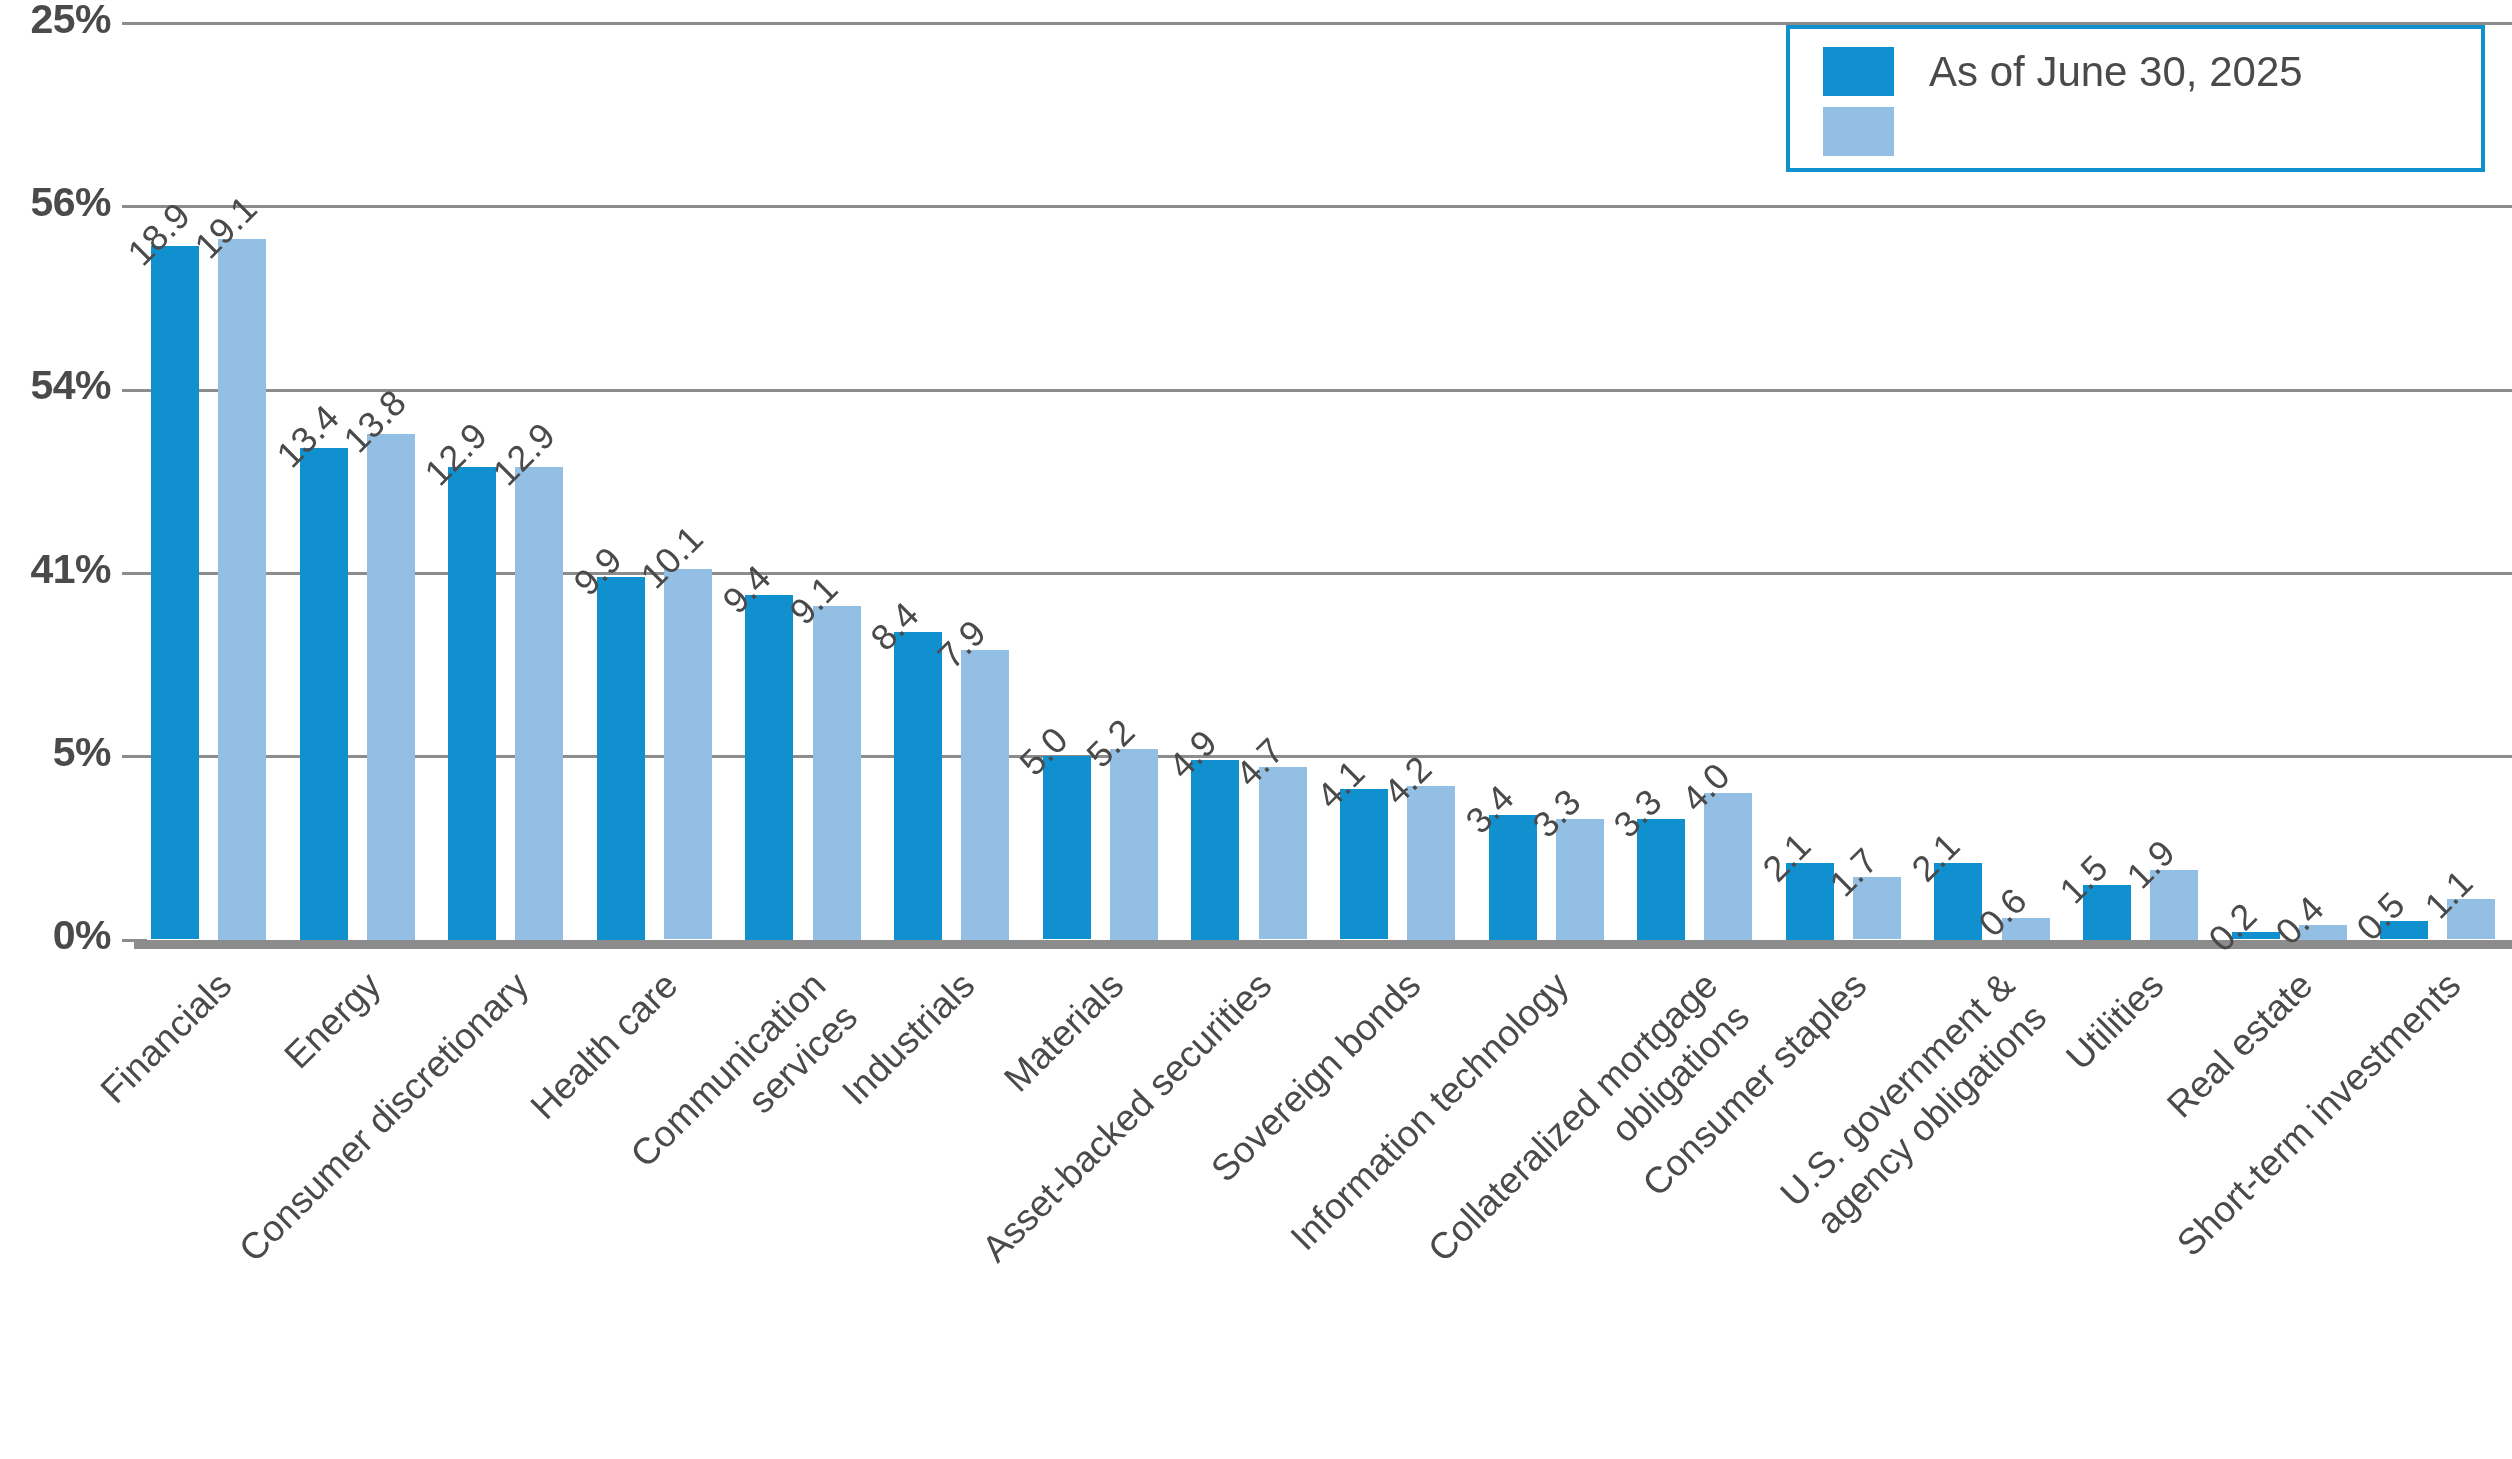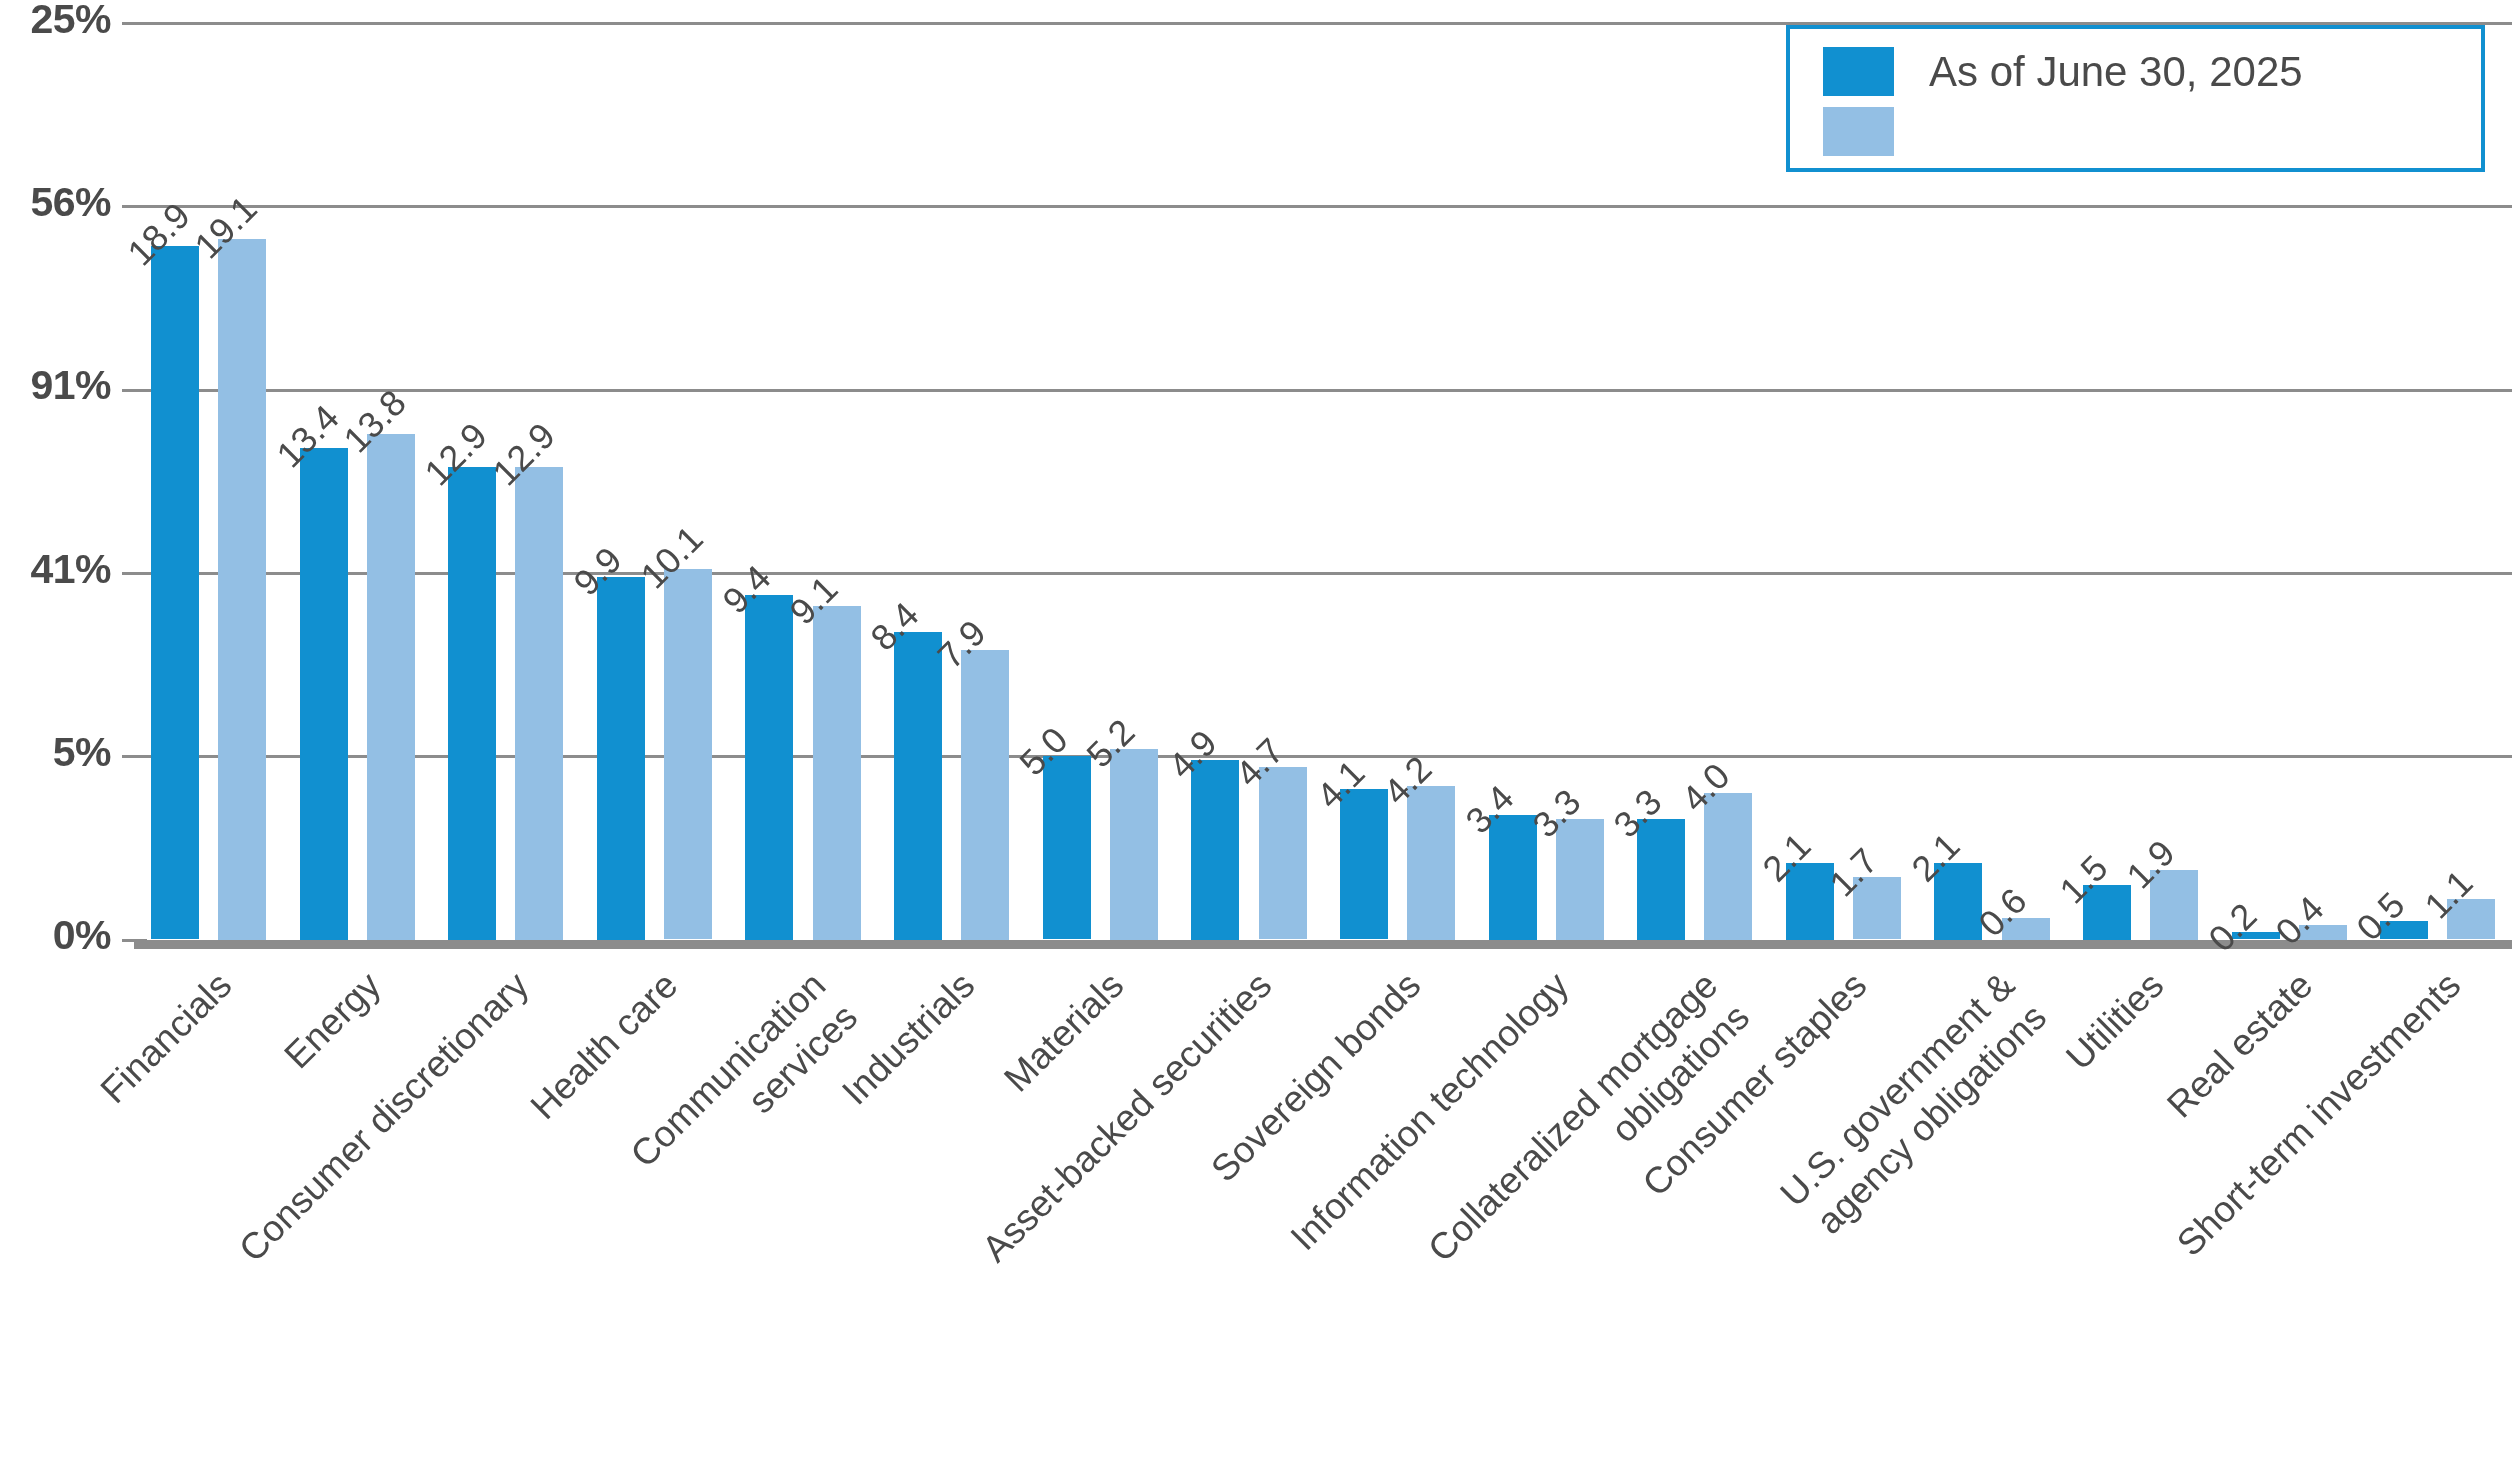--- a/index.html
+++ b/index.html
@@ -131,21 +131,21 @@
       <div class="ytick-dash" style="top: 939px;"></div>
       <div class="ytick-label" style="top: 912px;">0%</div>
       <div class="gridline" style="top: 755px;"></div>
       <div class="ytick-dash" style="top: 755px;"></div>
       <div class="ytick-label" style="top: 729px;">5%</div>
       <div class="gridline" style="top: 572px;"></div>
       <div class="ytick-dash" style="top: 572px;"></div>
       <div class="ytick-label" style="top: 546px;">41%</div>
       <div class="gridline" style="top: 389px;"></div>
       <div class="ytick-dash" style="top: 389px;"></div>
-      <div class="ytick-label" style="top: 362px;">91%</div>
+      <div class="ytick-label" style="top: 362px;">54%</div>
       <div class="gridline" style="top: 205px;"></div>
       <div class="ytick-dash" style="top: 205px;"></div>
       <div class="ytick-label" style="top: 179px;">56%</div>
       <div class="gridline" style="top: 22px;"></div>
       <div class="ytick-dash" style="top: 22px;"></div>
       <div class="ytick-label" style="top: -4.5px;">25%</div>
       <div class="bar s0" style="left: 151px; top: 246px; width: 48px; height: 693px; bottom: auto;"></div>
       <div class="vlabel" style="left: 149px; top: 232px;">18.9</div>
       <div class="bar s1" style="left: 218px; top: 239px; width: 48px; height: 701px; bottom: auto;"></div>
       <div class="vlabel" style="left: 216px; top: 225px;">19.1</div>

